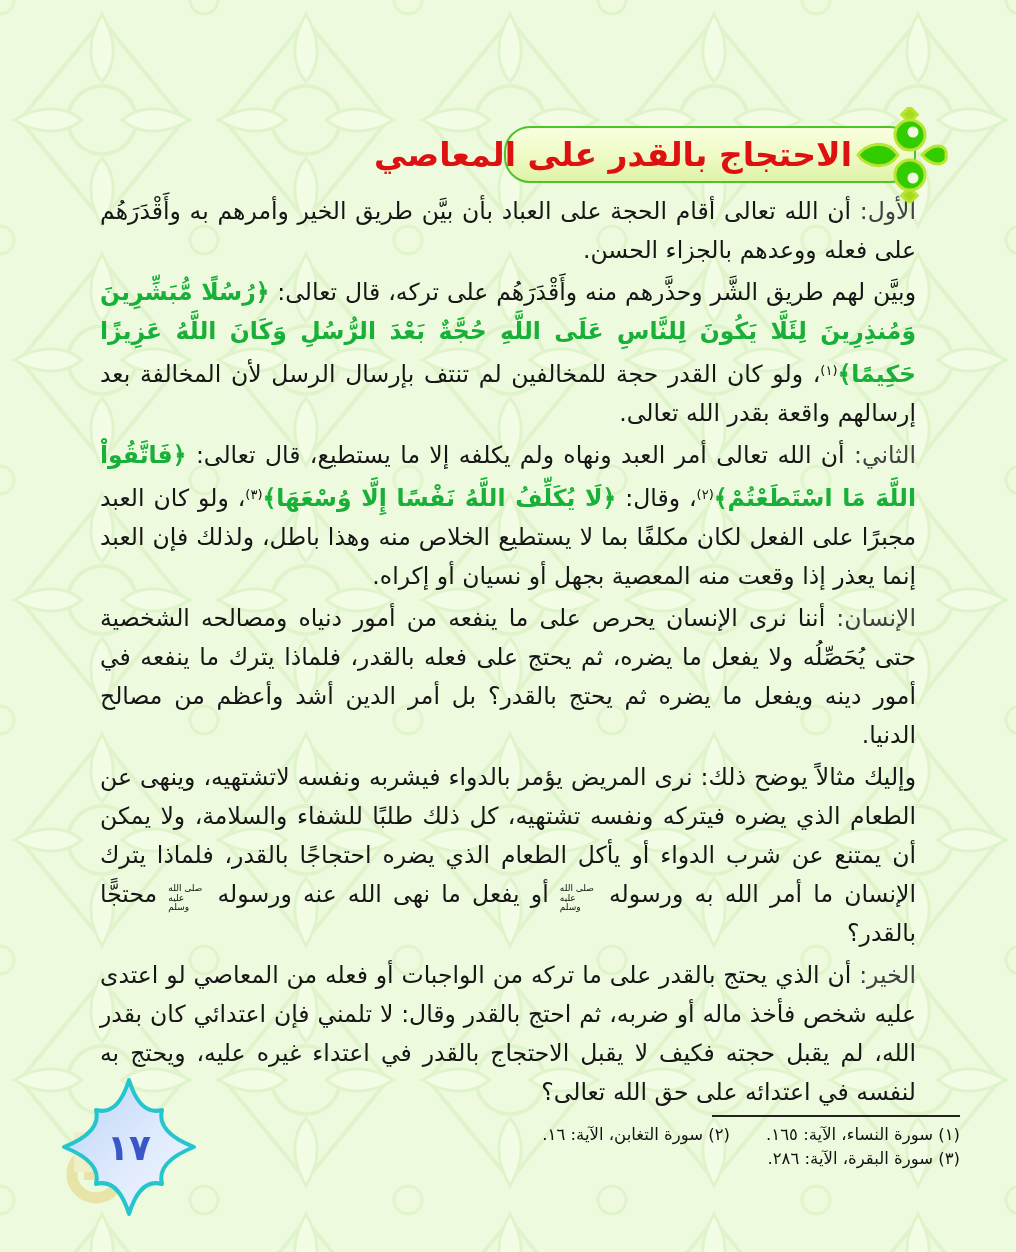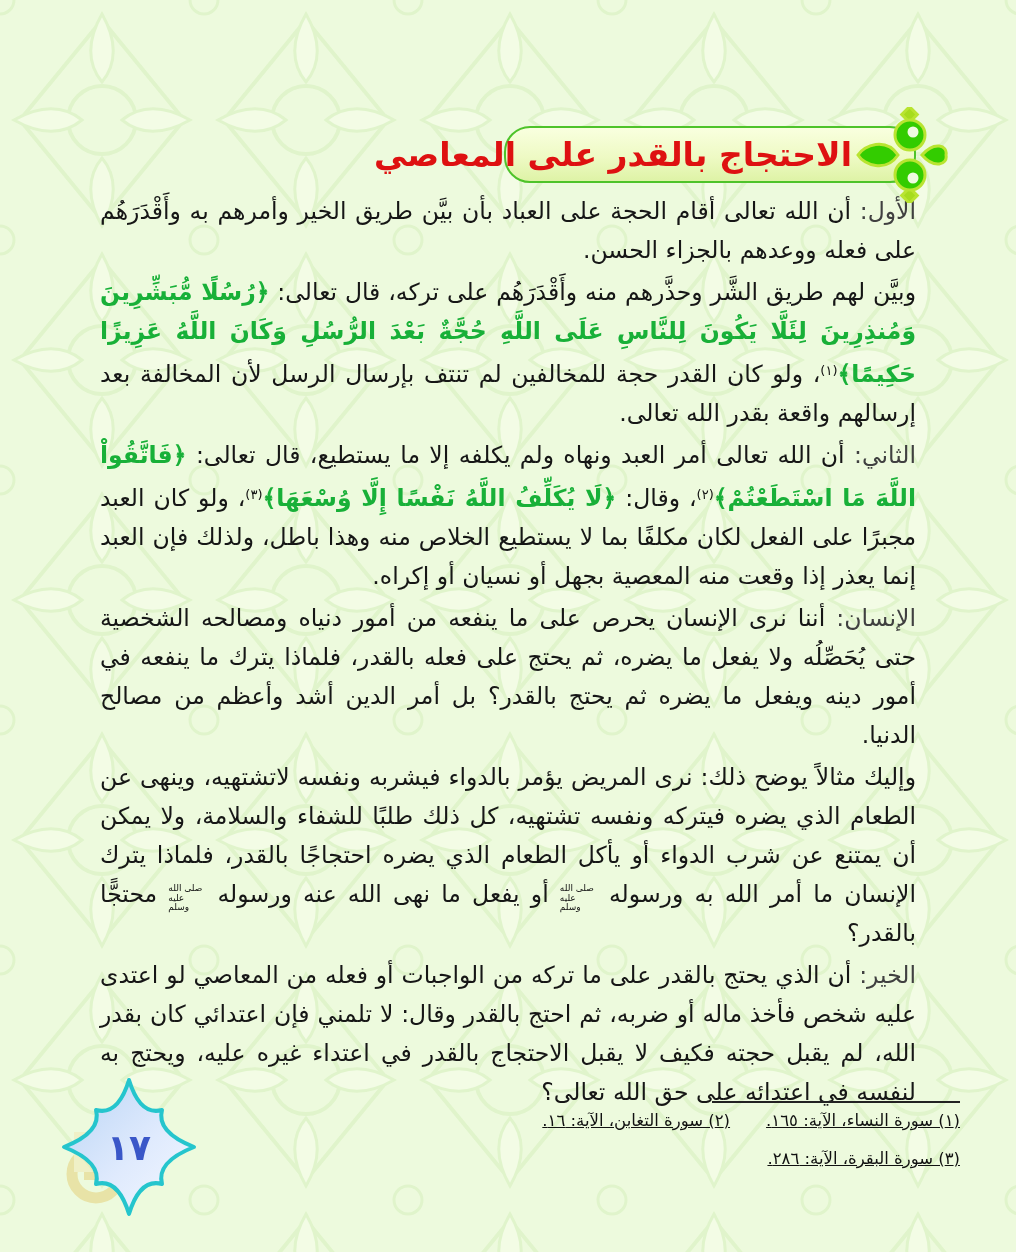--- a/index.html
+++ b/index.html
@@ -31,22 +31,22 @@
   .seg-sup{font-size:13px;vertical-align:7px;color:#111;}
   .seg-saw{
     display:inline-block;width:38px;font-size:9px;line-height:1.05;
     text-align:left;vertical-align:-8px;color:#111;font-weight:normal;
   }
 
   
   .footnotes{position:absolute;right:56px;bottom:84px;direction:rtl;font-size:16.5px;color:#111;z-index:2;}
   .fn-divider{width:248px;border-top:2px solid #222;margin-bottom:8px;}
   .fn-row{display:flex;gap:36px;}
-  .fn-row2{margin-top:19px;}
-  .fn{white-space:nowrap;text-decoration:underline;}
+  .fn-row2{margin-top:5px;}
+  .fn{white-space:nowrap;}
 
   
   .page-star{position:absolute;left:54px;top:1072px;z-index:2;}
 </style>
 </head>
 <body>
 
 <div class="page">
 
   <svg class="bg-pattern" width="1016" height="1252" viewBox="0 0 1016 1252" xmlns="http://www.w3.org/2000/svg">

